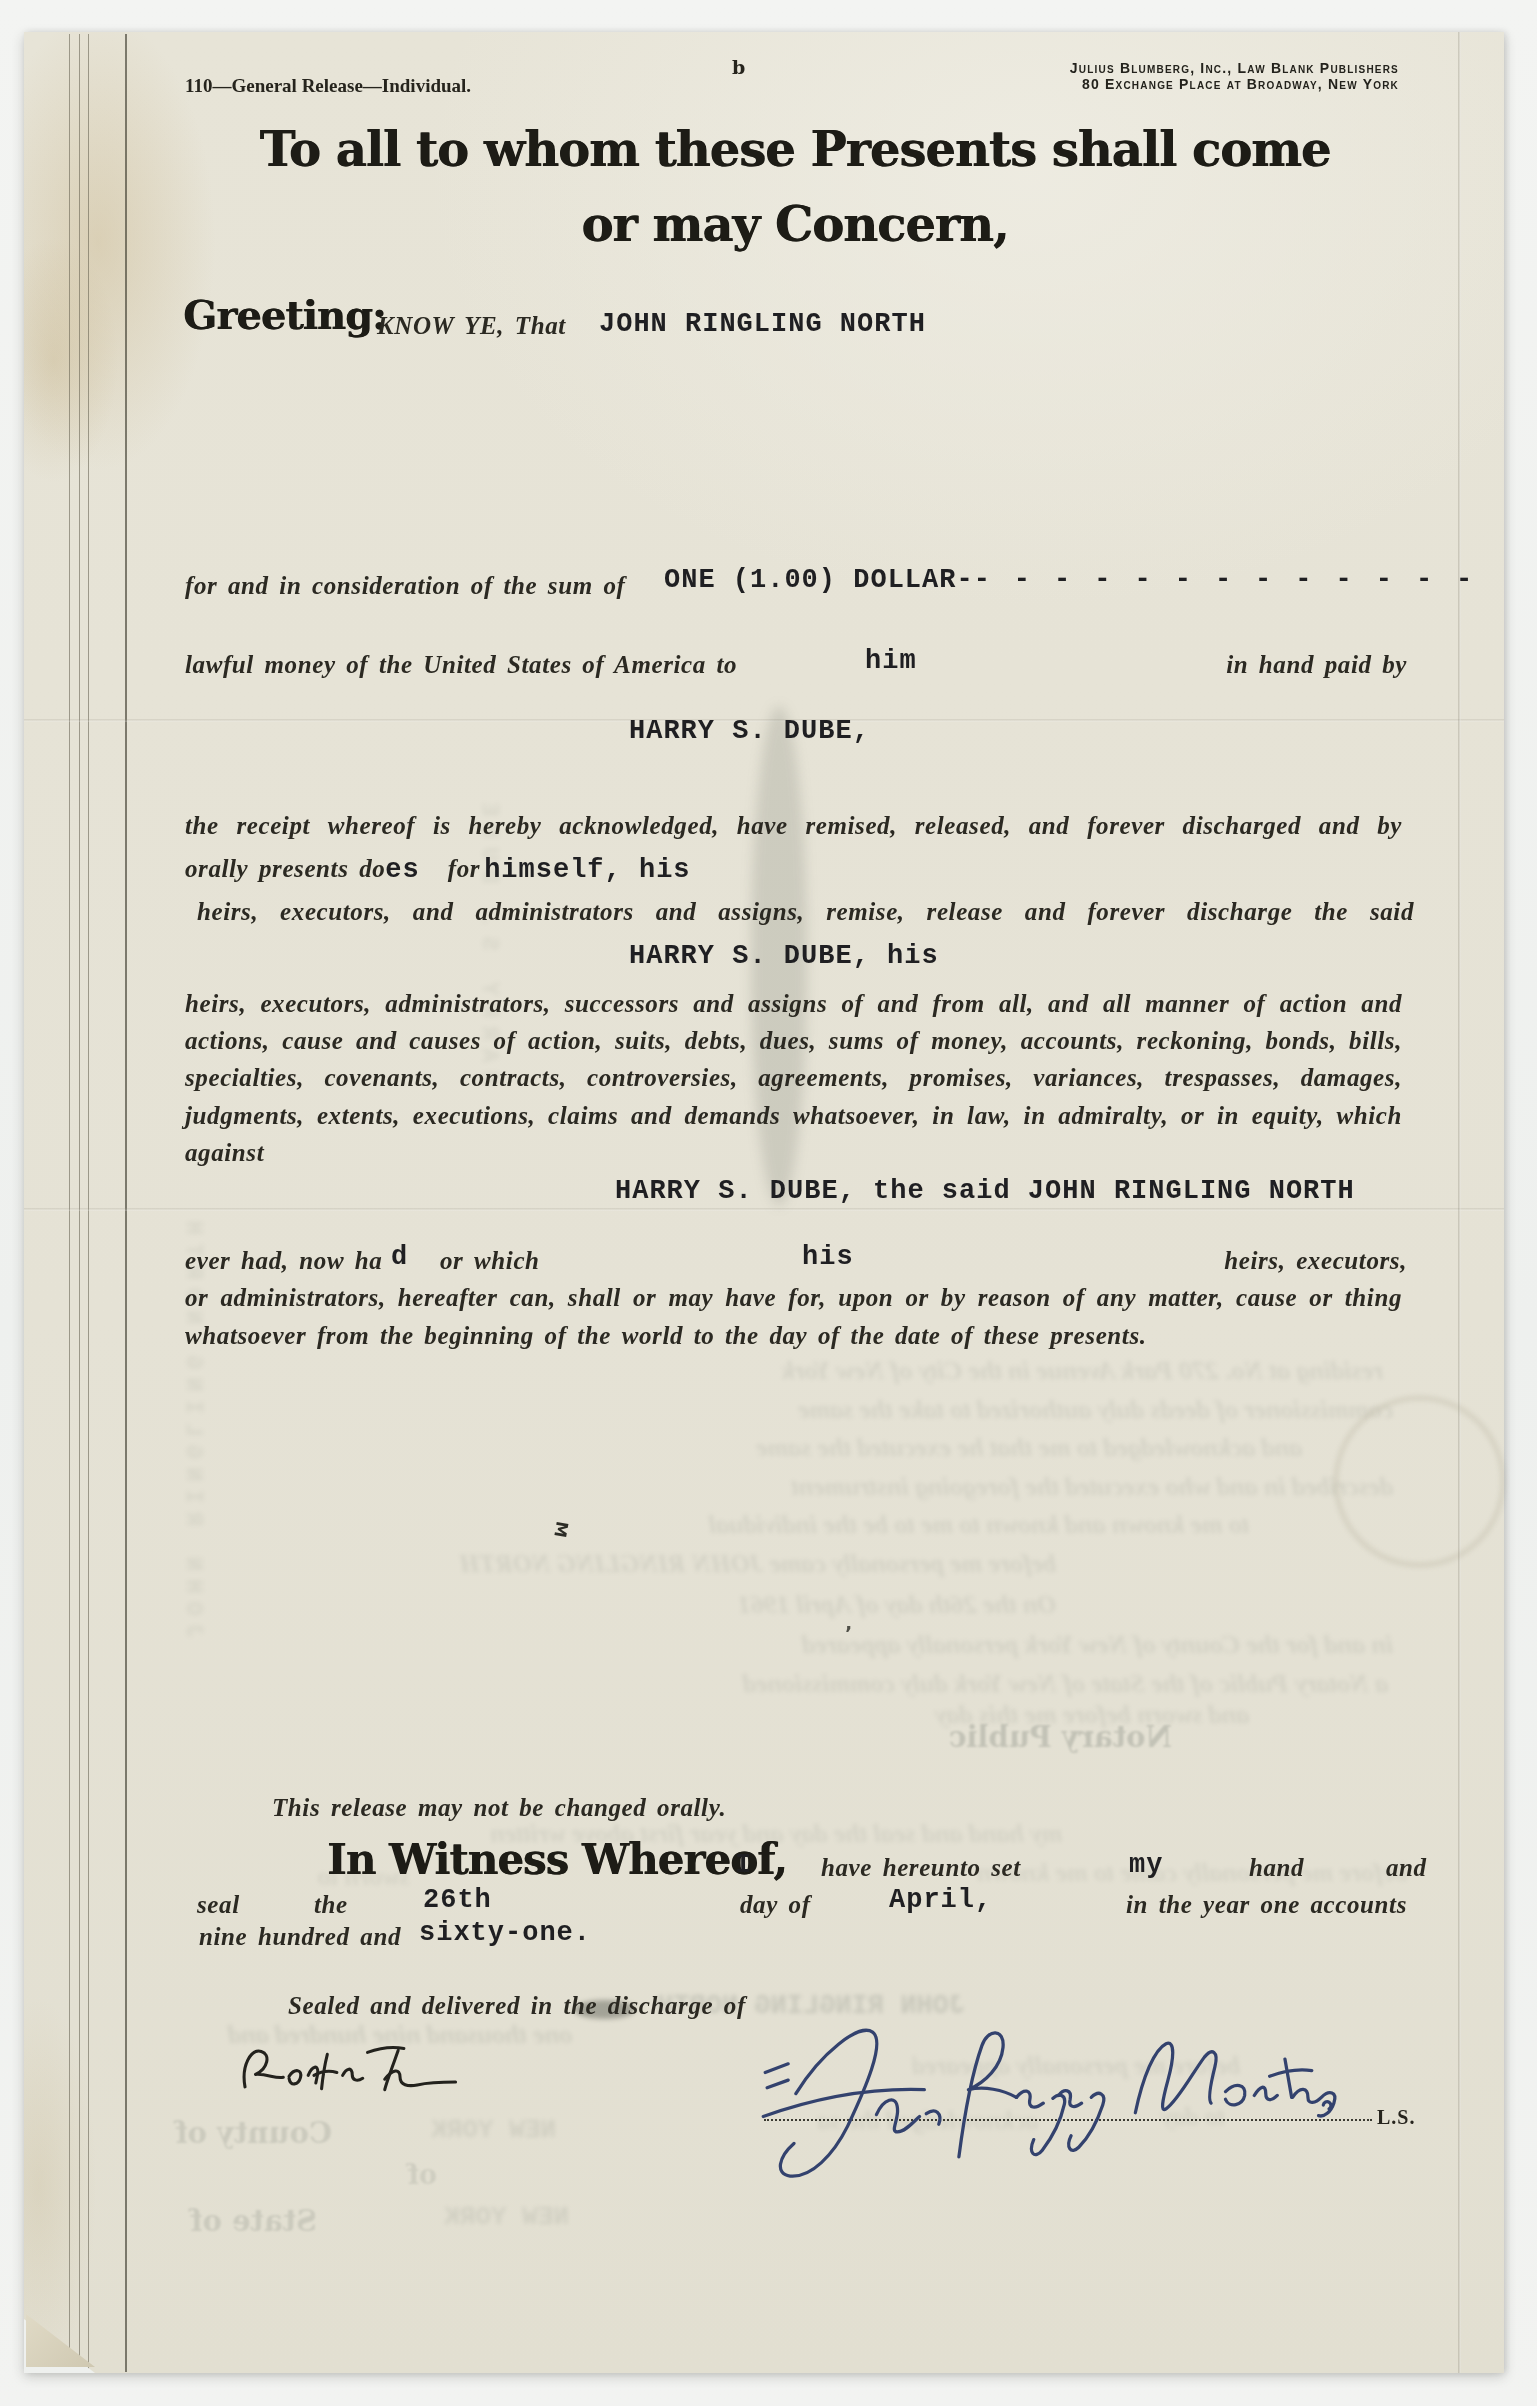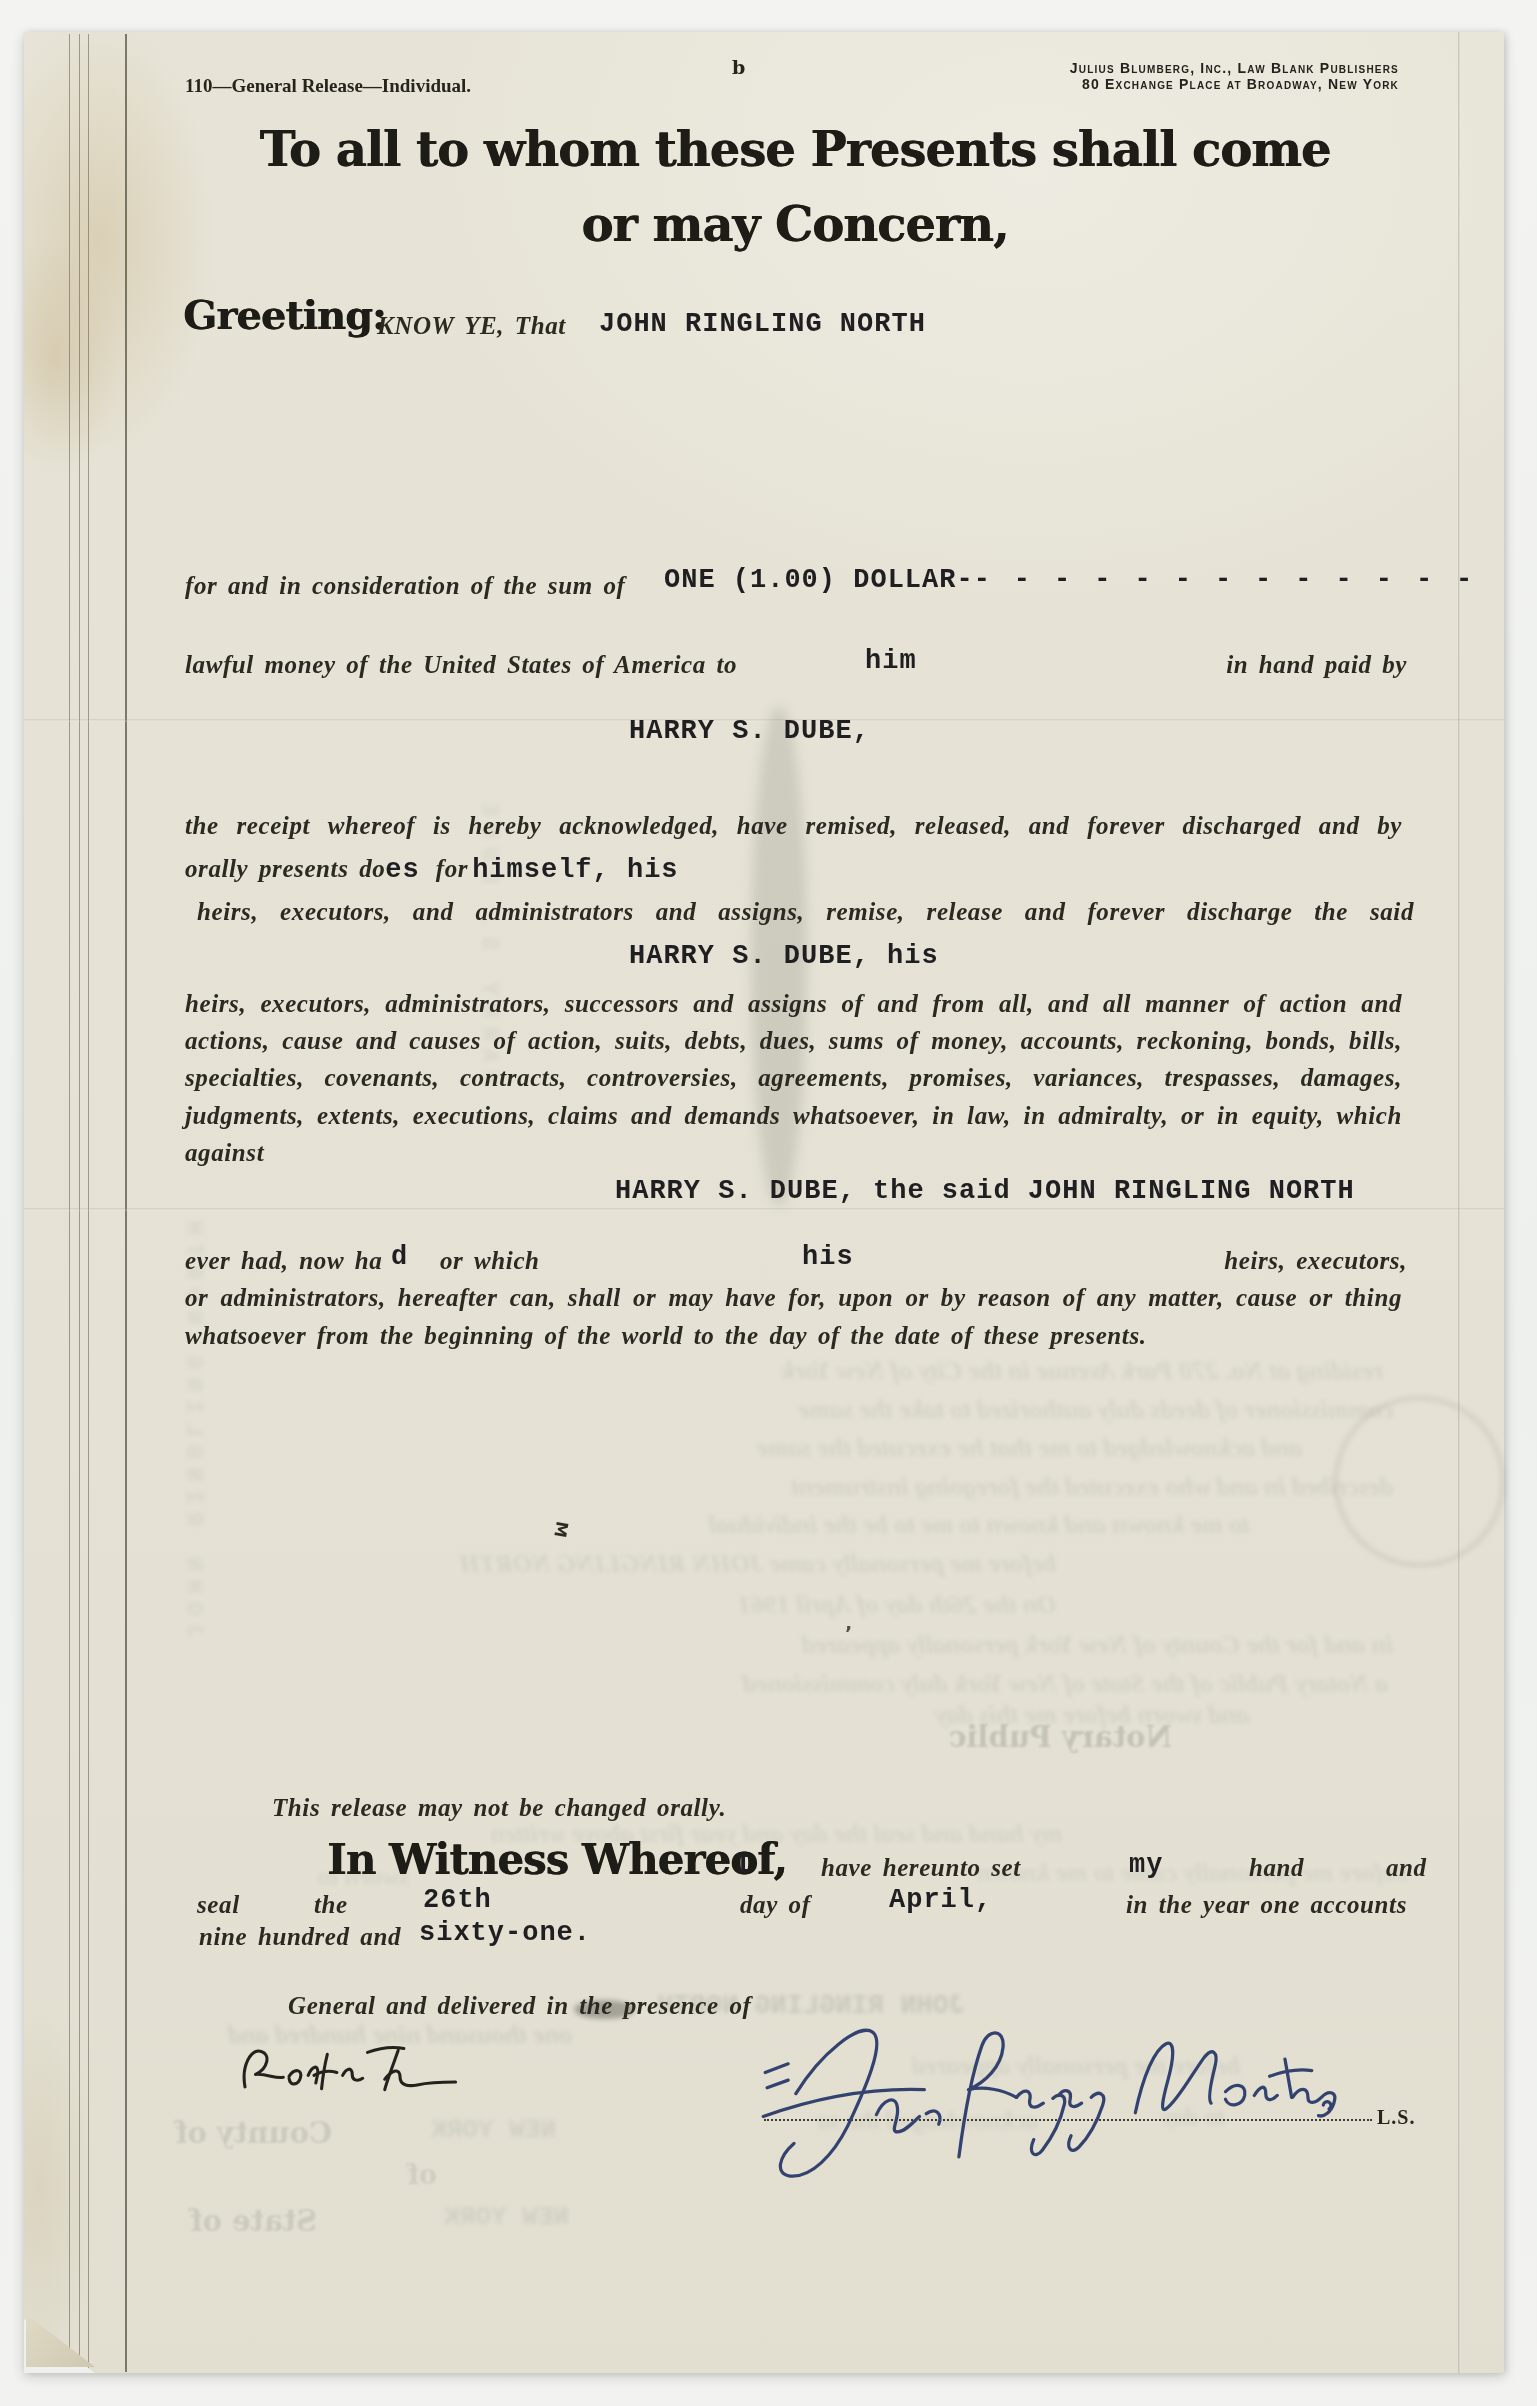--- a/index.html
+++ b/index.html
@@ -130,21 +130,21 @@
 
 <div class="abs it" style="left:185px;top:651px">lawful money of the United States of America to</div>
 <div class="abs tw" style="left:865px;top:646px">him</div>
 <div class="abs it" style="right:130px;top:651px">in hand paid by</div>
 
 <div class="abs tw" style="left:629px;top:716px">HARRY S. DUBE,</div>
 
 <div class="abs it just" style="left:185px;top:812px">the receipt whereof is hereby acknowledged, have remised, released, and forever discharged and by</div>
 <div class="abs" style="left:185px;top:855px">
   <span class="it">orally presents do</span><span class="tw">es</span>
-  <span class="it" style="margin-left:12px">for</span>
+  <span class="it" style="margin-left:24px">for</span>
   <span class="tw" style="">himself, his</span>
 </div>
 <div class="abs it just" style="left:197px;top:898px">heirs, executors, and administrators and assigns, remise, release and forever discharge the said</div>
 <div class="abs tw" style="left:629px;top:941px">HARRY S. DUBE, his</div>
 
 <div class="abs it just" style="left:185px;top:990px">heirs, executors, administrators, successors and assigns of and from all, and all manner of action and</div>
 <div class="abs it just" style="left:185px;top:1027px">actions, cause and causes of action, suits, debts, dues, sums of money, accounts, reckoning, bonds, bills,</div>
 <div class="abs it just" style="left:185px;top:1064px">specialties, covenants, contracts, controversies, agreements, promises, variances, trespasses, damages,</div>
 <div class="abs it just" style="left:185px;top:1102px">judgments, extents, executions, claims and demands whatsoever, in law, in admiralty, or in equity, which</div>
 <div class="abs it" style="left:185px;top:1139px">against</div>
@@ -169,21 +169,21 @@
 
 <div class="abs it" style="left:197px;top:1891px">seal</div>
 <div class="abs it" style="left:314px;top:1891px">the</div>
 <div class="abs tw" style="left:423px;top:1885px">26th</div>
 <div class="abs it" style="left:740px;top:1891px">day of</div>
 <div class="abs tw" style="left:889px;top:1885px">April,</div>
 <div class="abs it" style="right:130px;top:1891px">in the year one accounts</div>
 <div class="abs it" style="left:199px;top:1923px">nine hundred and</div>
 <div class="abs tw" style="left:419px;top:1918px">sixty-one.</div>
 
-<div class="abs it" style="left:288px;top:1992px">General and delivered in the presence of</div>
+<div class="abs it" style="left:288px;top:1992px">Sealed and delivered in the discharge of</div>
 
 <div class="dotline"></div>
 <div class="abs" style="left:1377px;top:2106px;font-size:20px;font-weight:600;letter-spacing:1px">L.S.</div>
 
 <svg class="sig" style="left:235px;top:2039px" width="221" height="67" viewBox="0 0 230 70">
   <g fill="none" stroke="#23221d" stroke-width="3.2" stroke-linecap="round" stroke-linejoin="round">
     <path d="M10 50 C6 28 16 10 27 13 C37 16 34 31 21 37 C33 36 42 42 50 40"></path>
     <path d="M56 39 c6 -9 14 -7 12 1 c-2 8 -11 10 -12 1"></path>
     <path d="M76 38 c4 -10 11 -12 10 -2 l-2 10"></path>
     <path d="M96 16 c-3 12 -5 26 -6 36 m-8 -14 c9 -5 17 -5 24 -3"></path>

